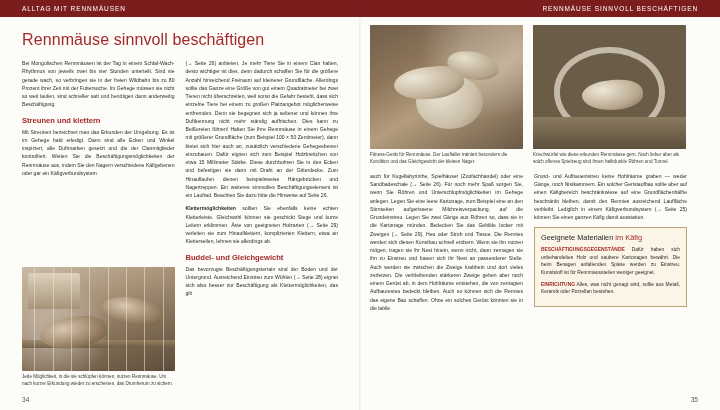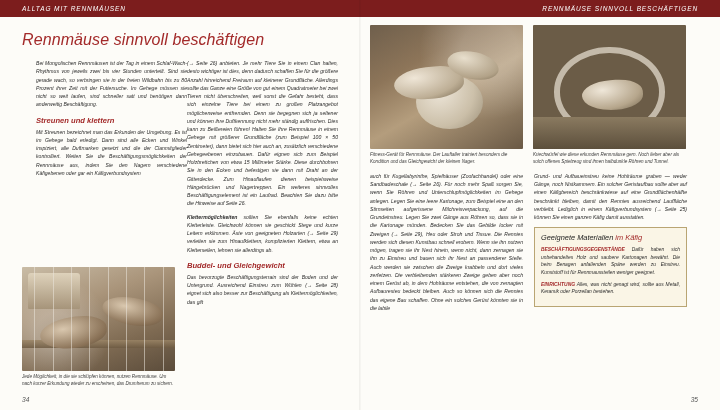--- a/index.html
+++ b/index.html
@@ -7,21 +7,20 @@
   body {
     width: 720px; height: 410px;
     background: #ffffff;
     font-family: "Liberation Sans", sans-serif;
     overflow: hidden;
     position: relative;
   }
   .page {
     position: absolute; inset: 0;
     display: flex;
-    font-style: italic;
   }
   
   .left-page {
     width: 360px; height: 410px;
     background: #fdfcf8;
     position: relative;
     padding: 0;
   }
   .right-page {
     width: 360px; height: 410px;
@@ -44,22 +43,22 @@
   .headline {
     color: #a32a2a;
     font-size: 16px;
     font-weight: normal;
     margin: 14px 22px 10px 22px;
     letter-spacing: 0.1px;
   }
 
   .cols {
     display: flex;
+    gap: 11px;
     padding: 0 22px;
-    margin-left: 14px;
   }
   .col { width: 153px; }
   .col p, .col .body {
     font-size: 5.1px;
     line-height: 1.62;
     text-align: justify;
     color: #2b2b2b;
     margin: 0 0 5px 0;
     hyphens: auto;
   }

